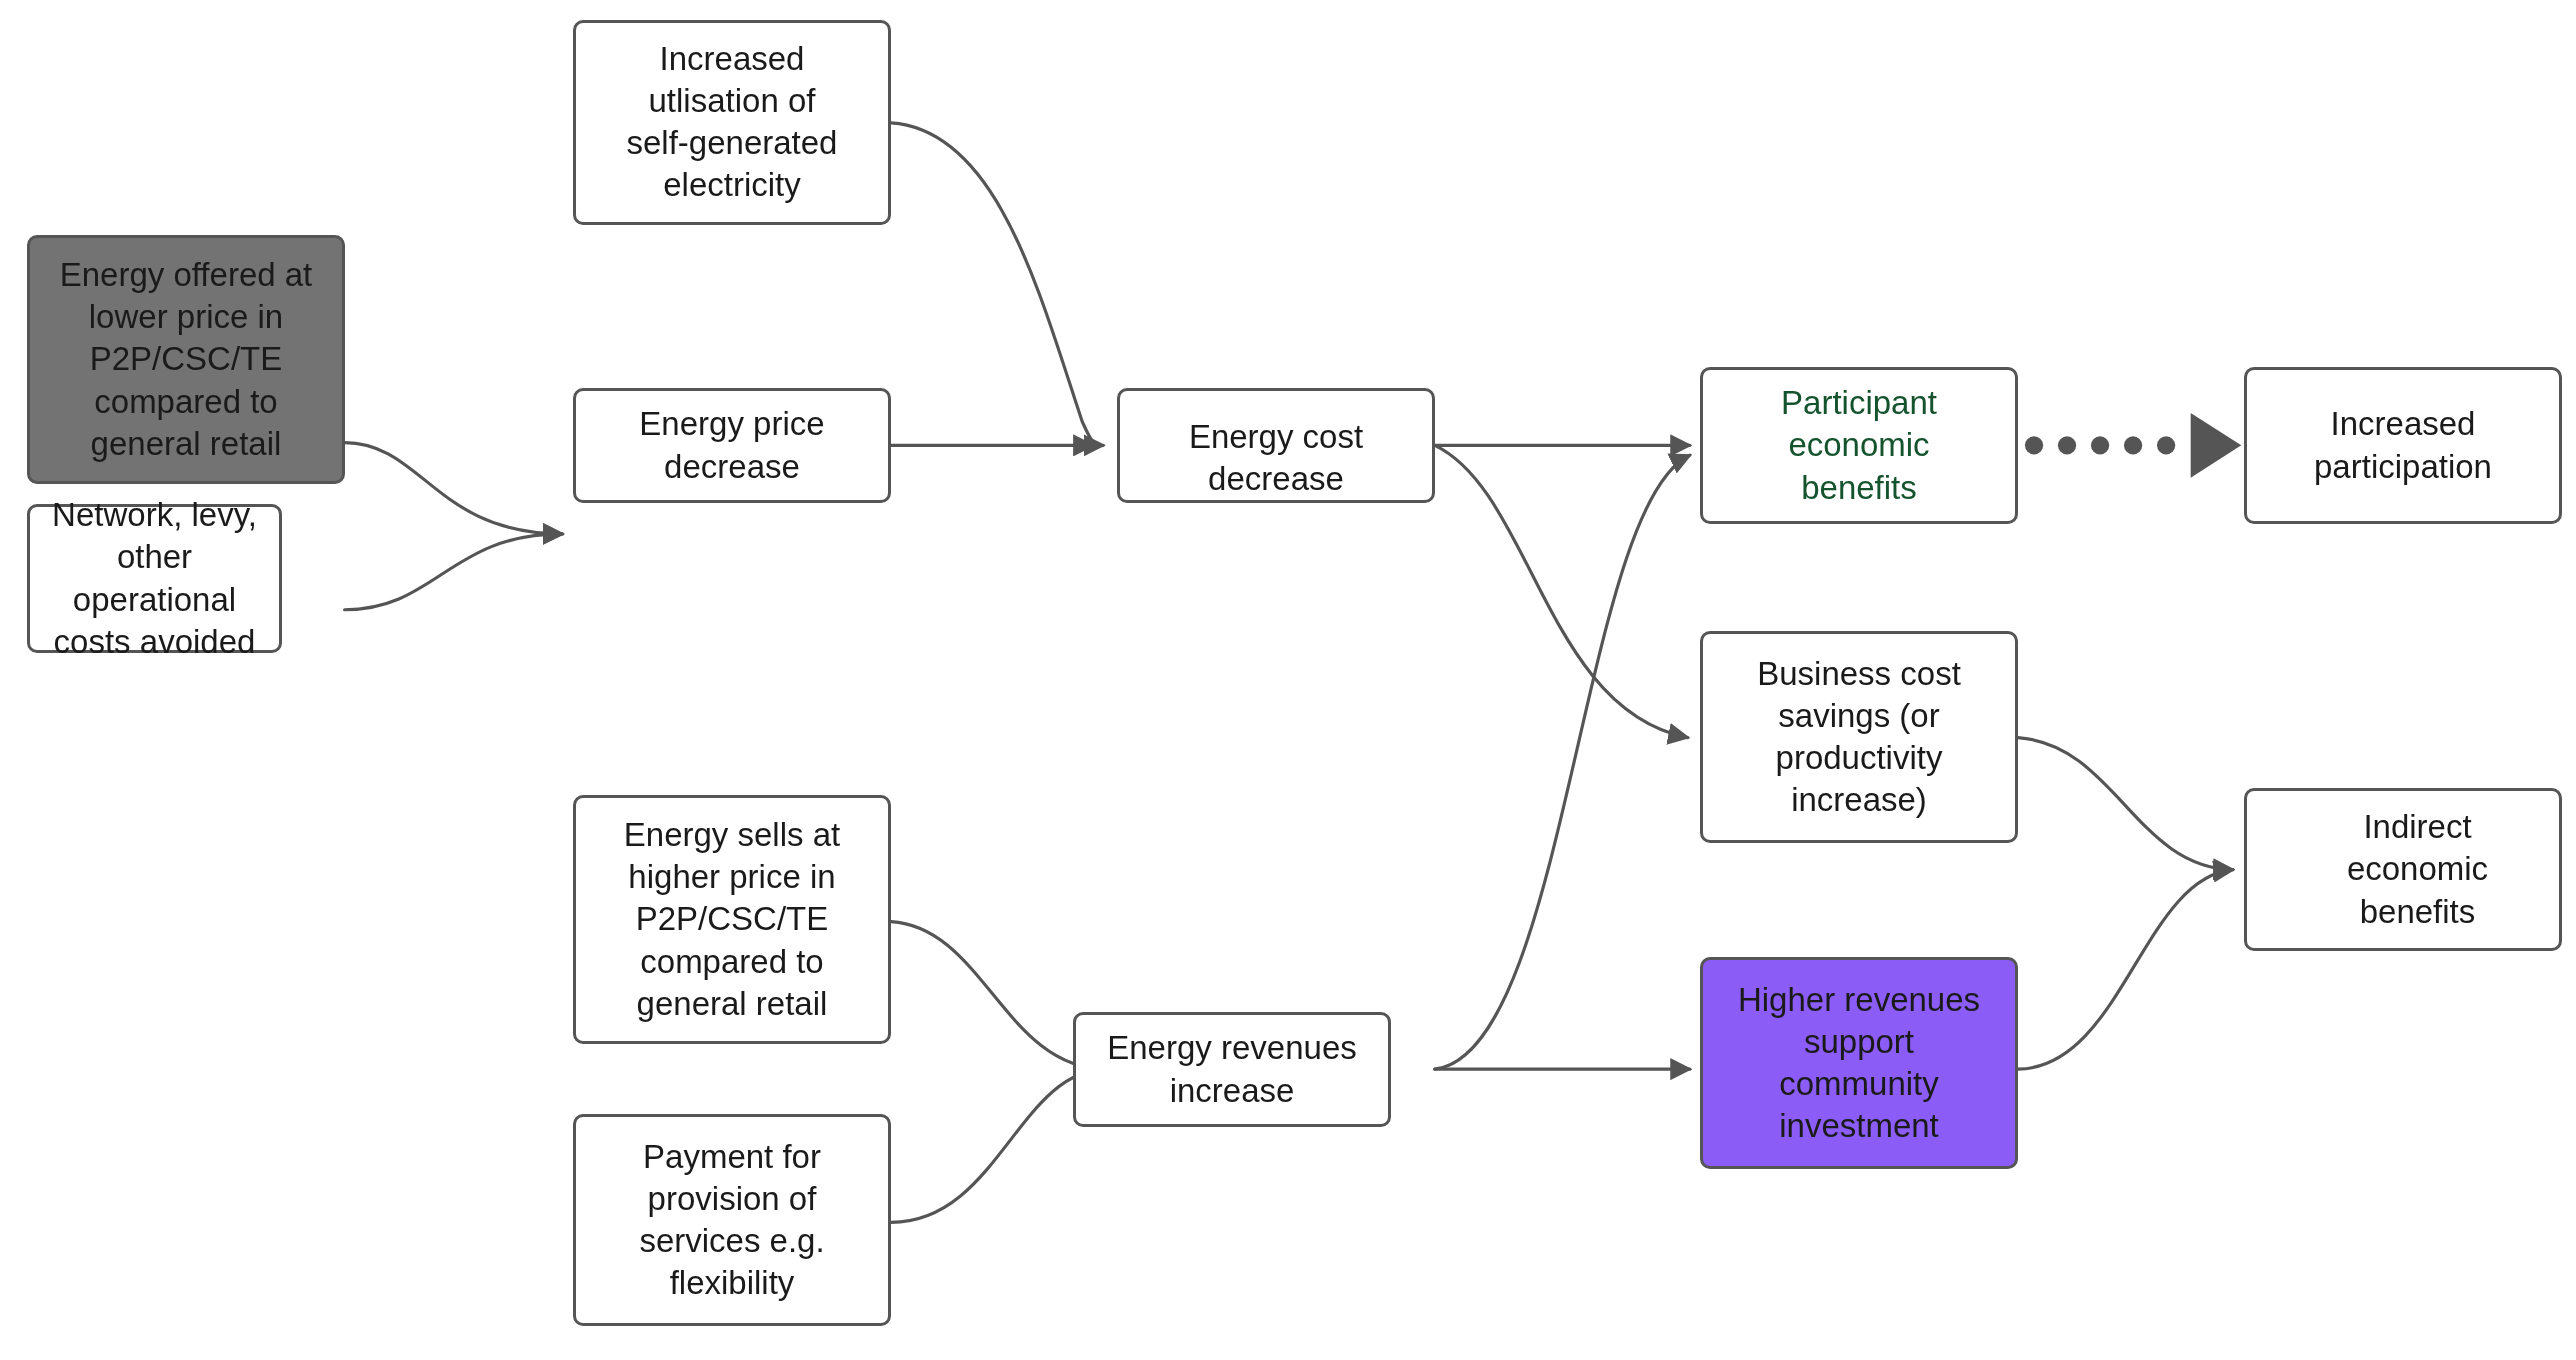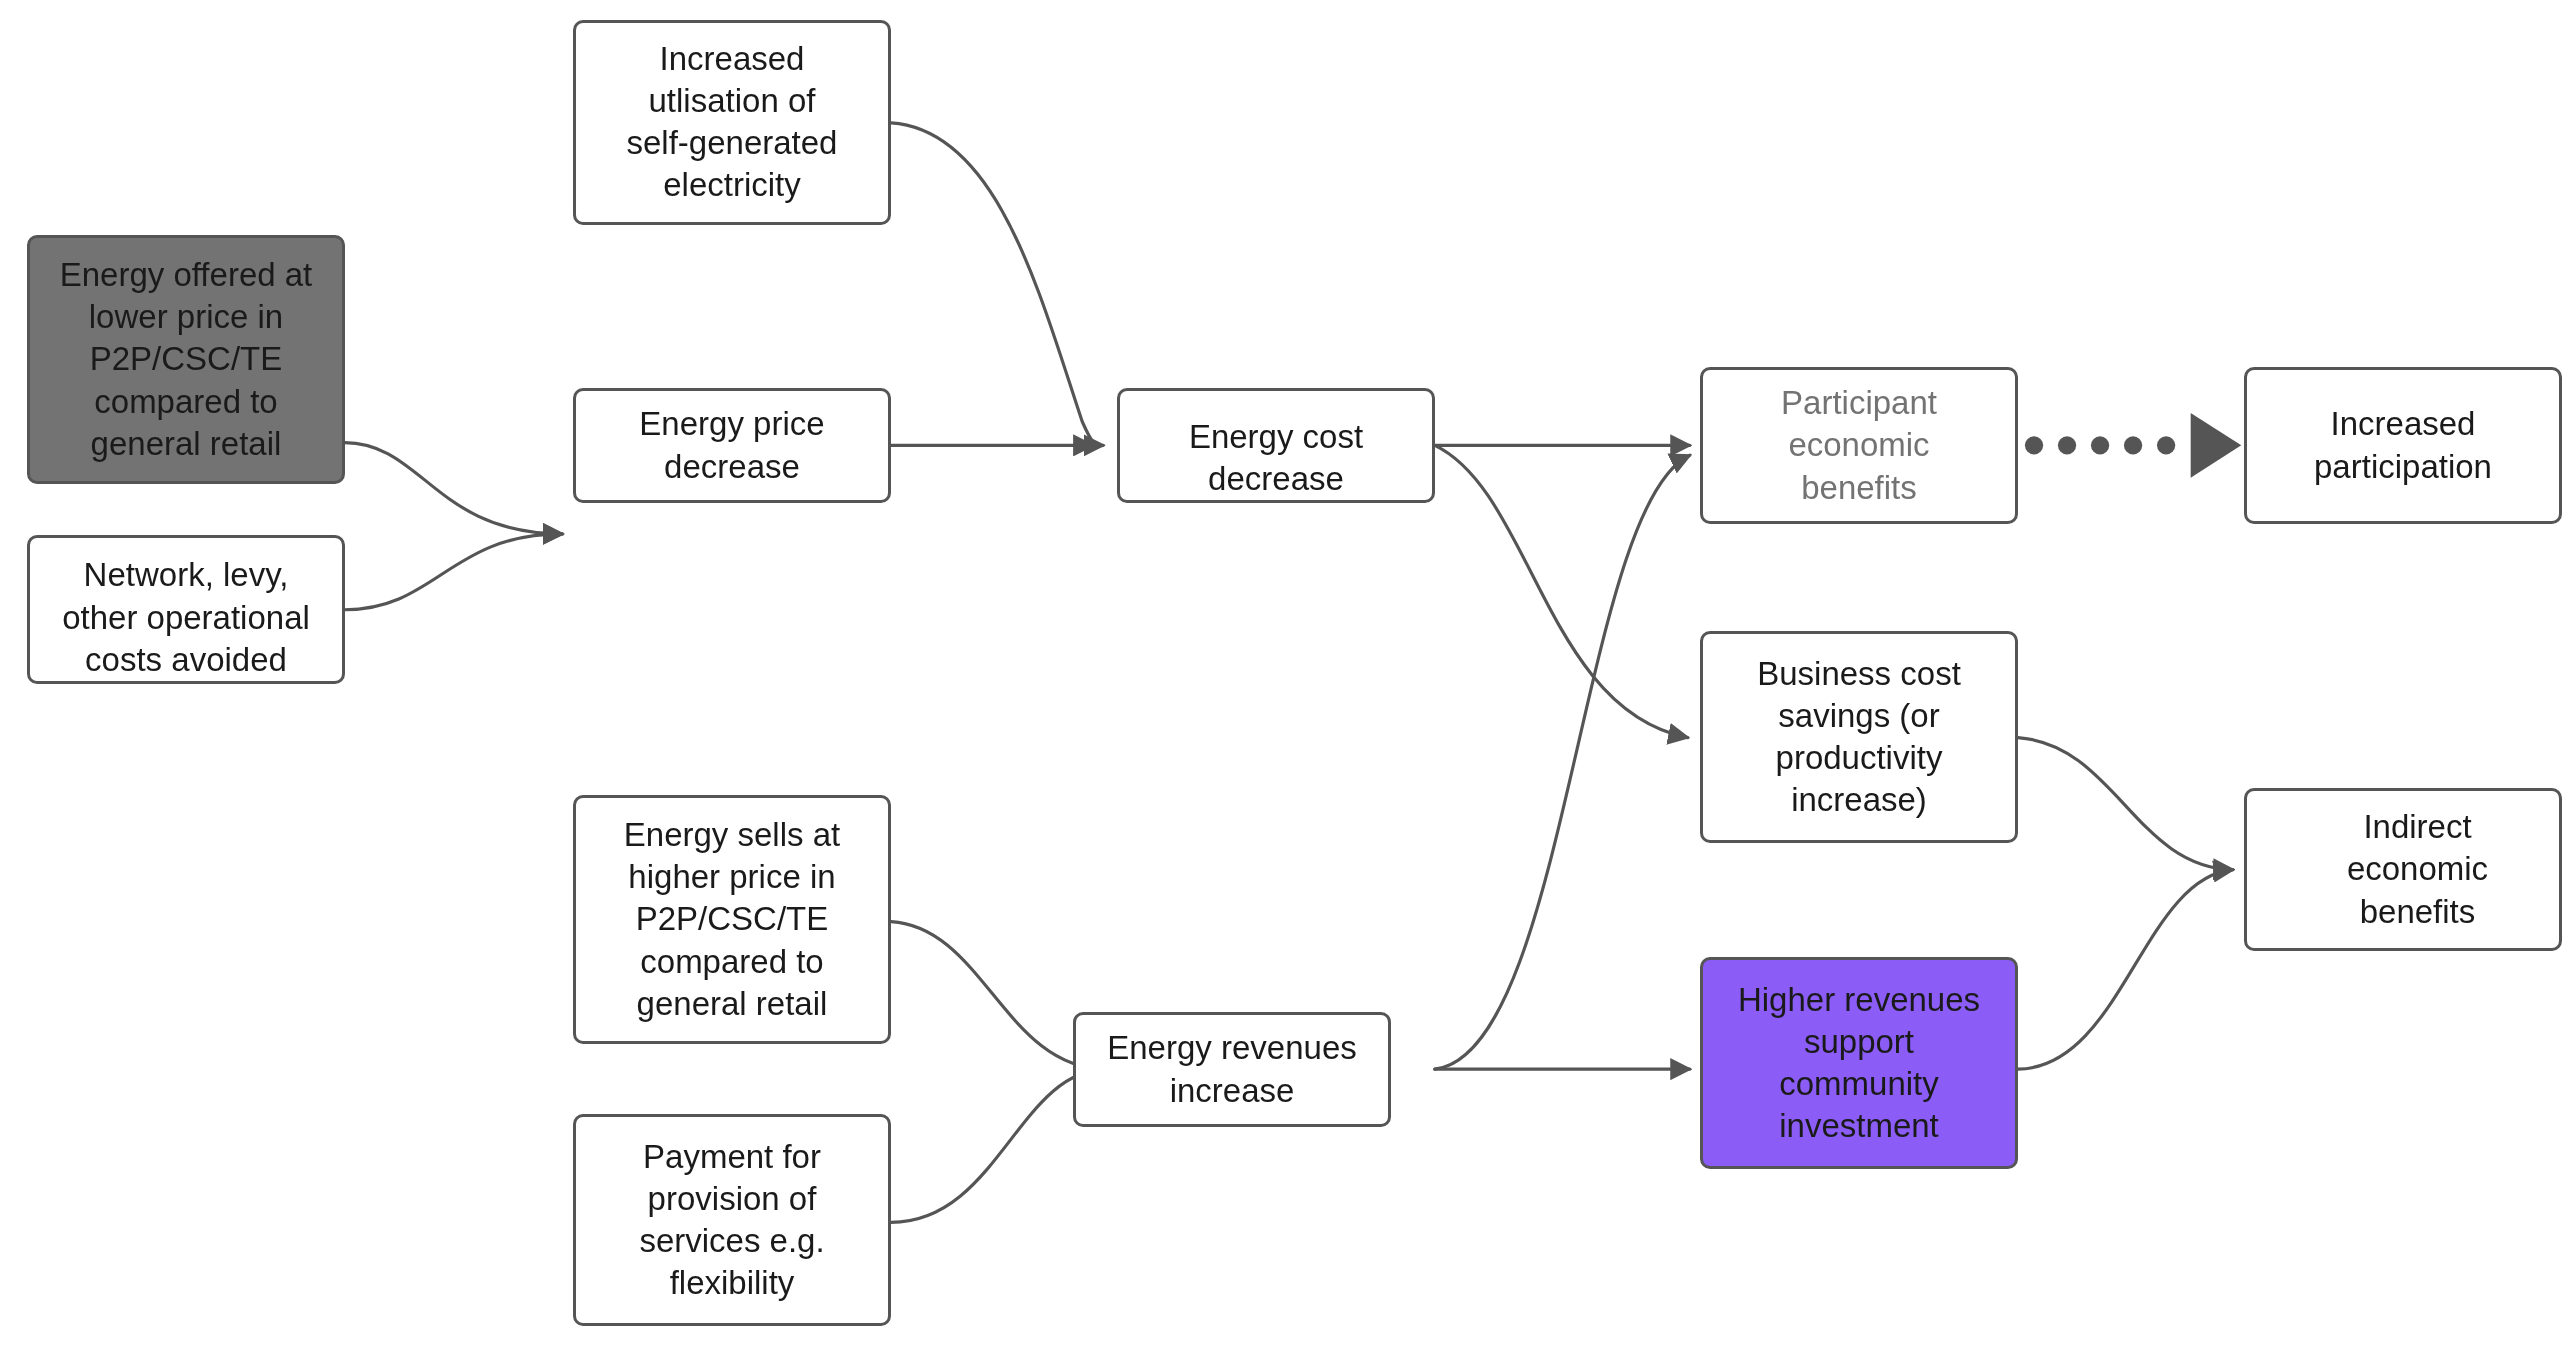--- a/index.html
+++ b/index.html
@@ -90,35 +90,35 @@
 self-generated
 electricity</div>
       </div>
       <div class="node" style="left: 27px; top: 235px; width: 318px; height: 249px; border-color: rgb(85, 85, 85); background: #737373;">
         <div class="node-label" style="color: rgb(26, 26, 26);">Energy offered at
 lower price in
 P2P/CSC/TE
 compared to
 general retail</div>
       </div>
-      <div class="node" style="left: 27px; top: 535px; width: 318px; height: 149px; border-color: rgb(85, 85, 85); background: rgb(255, 255, 255); align-items: flex-end;">
+      <div class="node" style="left: 27px; top: 504px; width: 255px; height: 149px; border-color: rgb(85, 85, 85); background: rgb(255, 255, 255);">
         <div class="node-label" style="color: rgb(26, 26, 26);">Network, levy,
 other operational
 costs avoided</div>
       </div>
       <div class="node" style="left: 573px; top: 388px; width: 318px; height: 115px; border-color: rgb(85, 85, 85); background: rgb(255, 255, 255);">
         <div class="node-label" style="color: rgb(26, 26, 26);">Energy price
 decrease</div>
       </div>
       <div class="node" style="left: 1117px; top: 388px; width: 318px; height: 115px; border-color: rgb(85, 85, 85); background: rgb(255, 255, 255); align-items: flex-end;">
         <div class="node-label" style="color: rgb(26, 26, 26);">Energy cost
 decrease</div>
       </div>
       <div class="node" style="left: 1700px; top: 367px; width: 318px; height: 157px; border-color: rgb(85, 85, 85); background: rgb(255, 255, 255);">
-        <div class="node-label" style="color: #737373;">Participant
+        <div class="node-label" style="color: #14532d;">Participant
 economic
 benefits</div>
       </div>
       <div class="node" style="left: 2244px; top: 367px; width: 318px; height: 157px; border-color: rgb(85, 85, 85); background: rgb(255, 255, 255);">
         <div class="node-label" style="color: rgb(26, 26, 26);">Increased
 participation</div>
       </div>
       <div class="node" style="left: 1700px; top: 631px; width: 318px; height: 212px; border-color: rgb(85, 85, 85); background: rgb(255, 255, 255);">
         <div class="node-label" style="color: rgb(26, 26, 26);">Business cost
 savings (or

